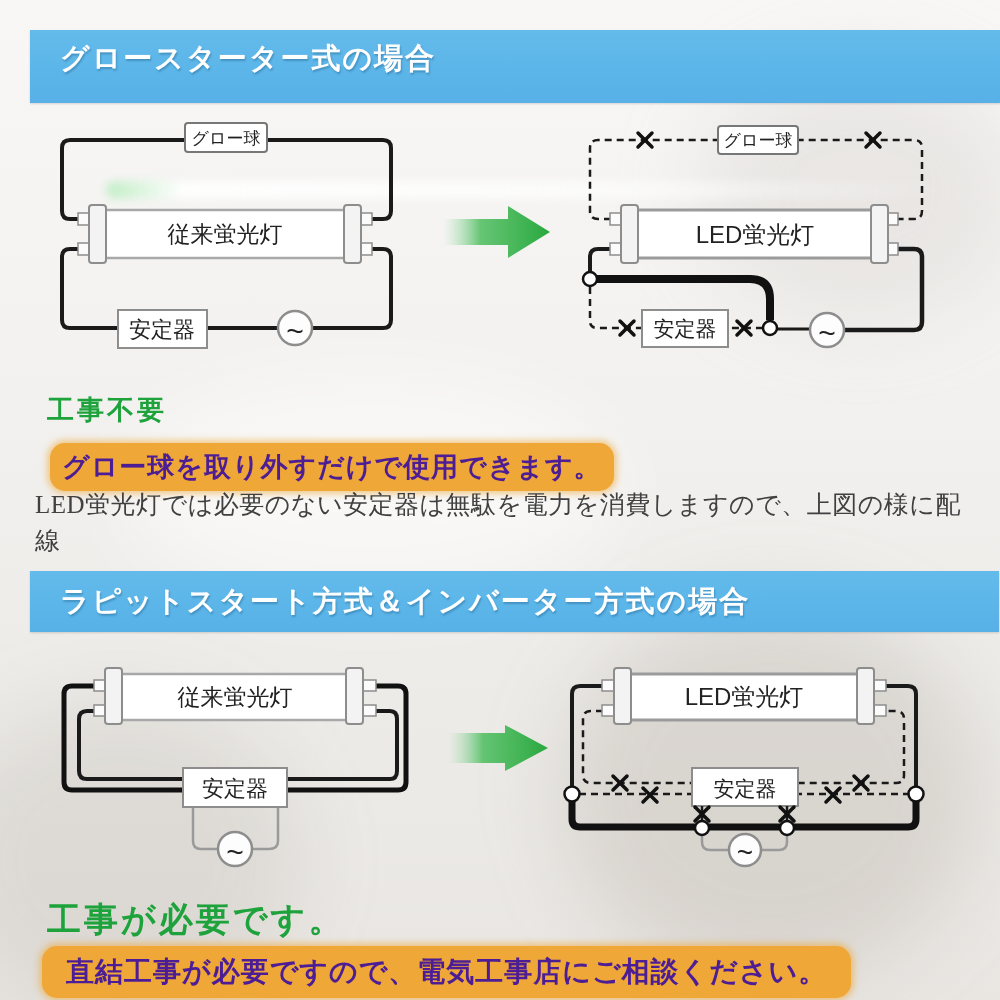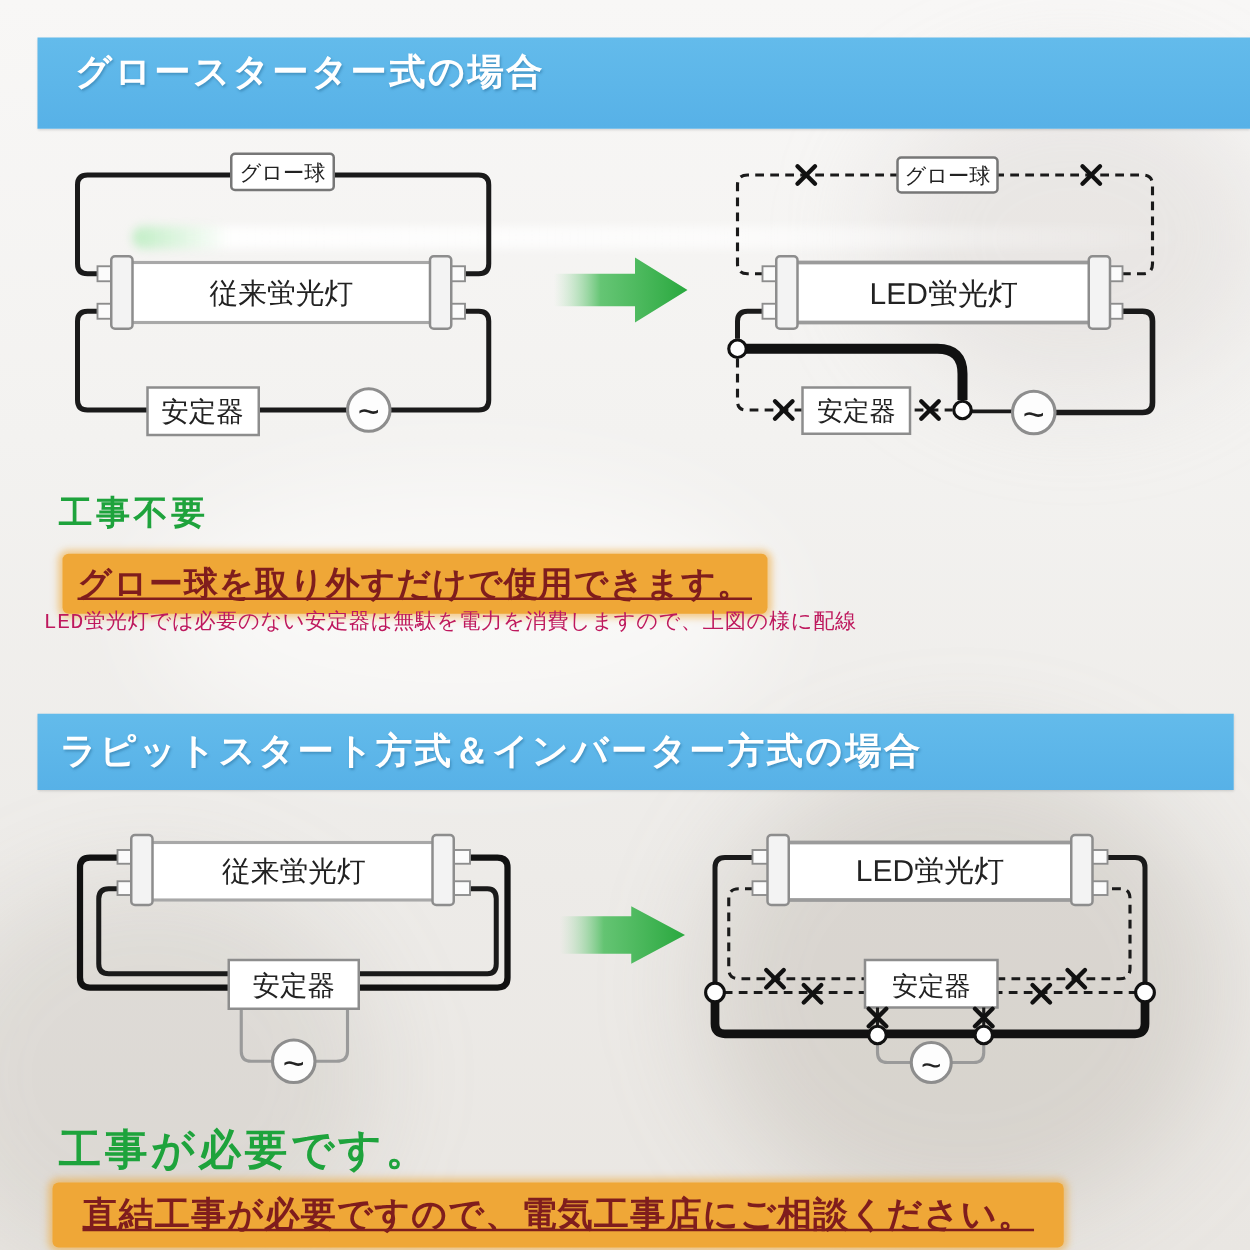--- a/index.html
+++ b/index.html
@@ -18,38 +18,37 @@
     background:linear-gradient(90deg,rgba(150,232,160,0.55) 0%,rgba(255,255,255,0.9) 9%,rgba(255,255,255,0.65) 55%,rgba(255,255,255,0) 100%);
     filter:blur(4px);pointer-events:none;
   }
   .banner{
     position:absolute;left:30px;width:940px;color:#fff;font-weight:bold;
     background:linear-gradient(180deg,#63bbeb 0%,#57b1e7 100%);
     letter-spacing:2px;text-shadow:1px 2px 2px rgba(20,80,120,0.35);
     box-shadow:0 1px 2px rgba(0,0,0,0.15);
   }
   .banner1{top:30px;height:73px;line-height:56px;font-size:29px;padding-left:30px;}
-  .banner2{top:571px;height:61px;line-height:61px;font-size:29px;padding-left:18px;width:939px;}
+  .banner2{top:571px;height:61px;line-height:61px;font-size:29px;padding-left:30px;width:939px;}
   .green-heading{
     position:absolute;left:47px;color:#1ea33c;font-weight:bold;letter-spacing:3px;
   }
   .heading1{top:392px;font-size:27px;}
   .heading2{top:897px;font-size:34px;font-family:Liberation Mono, monospace;}
   .hl{
-    position:absolute;display:inline-block;background:#efa737;color:#7f1d1d;
+    position:absolute;display:inline-block;background:#efa737;color:#4c1d95;
     font-family:"Liberation Serif","DejaVu Serif",serif;font-weight:600;
-    border-radius:5px;box-shadow:0 0 6px 3px rgba(239,167,55,0.55);
+    border-radius:15px;box-shadow:0 0 6px 3px rgba(239,167,55,0.55);
     letter-spacing:1px;
-    text-decoration:underline;
   }
   .hl1{left:50px;top:443px;font-size:27px;padding:6px 12px;}
   .hl2{left:42px;top:946px;font-size:28px;padding:7px 24px;}
   .body-text{
-    position:absolute;left:35px;top:487px;width:940px;color:#be185d;
-    font-family:Liberation Mono, monospace;font-size:17px;line-height:1.42;
+    position:absolute;left:35px;top:487px;width:940px;color:#404040;
+    font-family:Liberation Serif, serif;font-size:25px;line-height:1.42;
     letter-spacing:0.5px;
   }
   svg text{font-family:"Liberation Sans","DejaVu Sans",sans-serif;fill:#222;}
   .diagram-svg{position:absolute;left:0;top:0;}
 </style>
 </head>
 <body>
 
 <div class="bg-blob blob3"></div>
 <div class="bg-blob blob1"></div>

